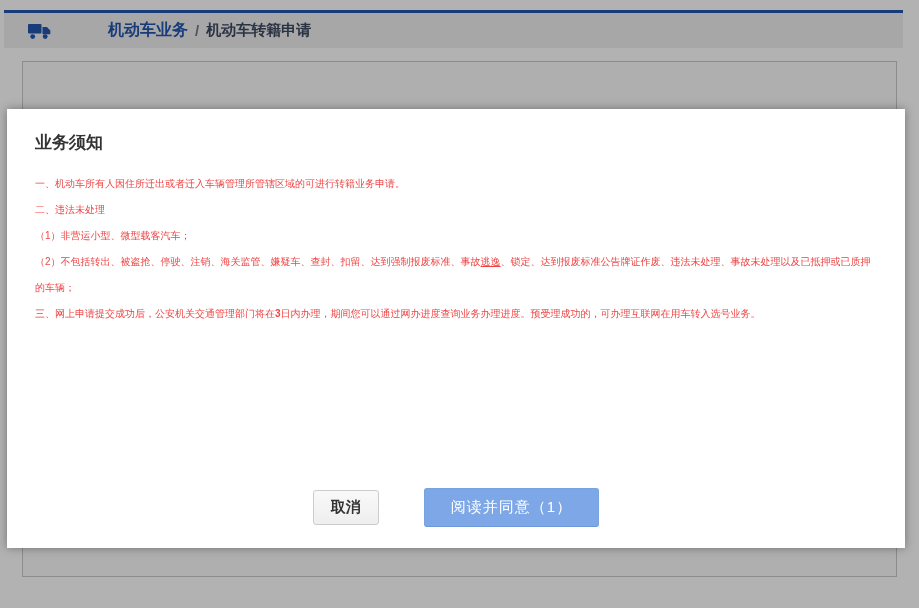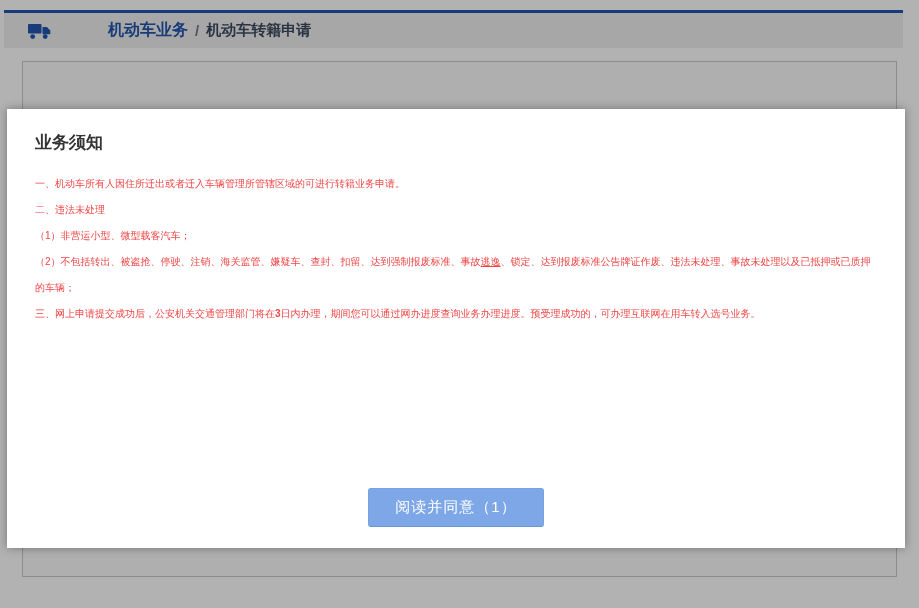--- a/index.html
+++ b/index.html
@@ -159,17 +159,18 @@
 
     <div class="notice">
         <p><span>一、机动车所有人因住所迁出或者迁入车辆管理所管辖区域的可进行转籍业务申请。</span></p>
         <p><span>二、违法未处理</span></p>
         <p><span>（1）非营运小型、微型载客汽车；</span></p>
         <p><span>（2）不包括转出、被盗抢、停驶、注销、海关监管、嫌疑车、查封、扣留、达到强制报废标准、事故</span><span class="seg-underline">逃逸</span><span>、锁定、达到报废标准公告牌证作废、违法未处理、事故未处理以及已抵押或已质押的车辆；</span></p>
         <p><span>三、网上申请提交成功后，公安机关交通管理部门将在</span><span class="seg-bold">3</span><span>日内办理，期间您可以通过网办进度查询业务办理进度。预受理成功的，可办理互联网在用车转入选号业务。</span></p>
       </div>
 
     <div class="modal-footer">
+      <button class="btn-cancel">取消</button>
       <button class="btn-agree">阅读并同意（1）</button>
     </div>
   </div>
 
 </div>
 
 </body></html>

